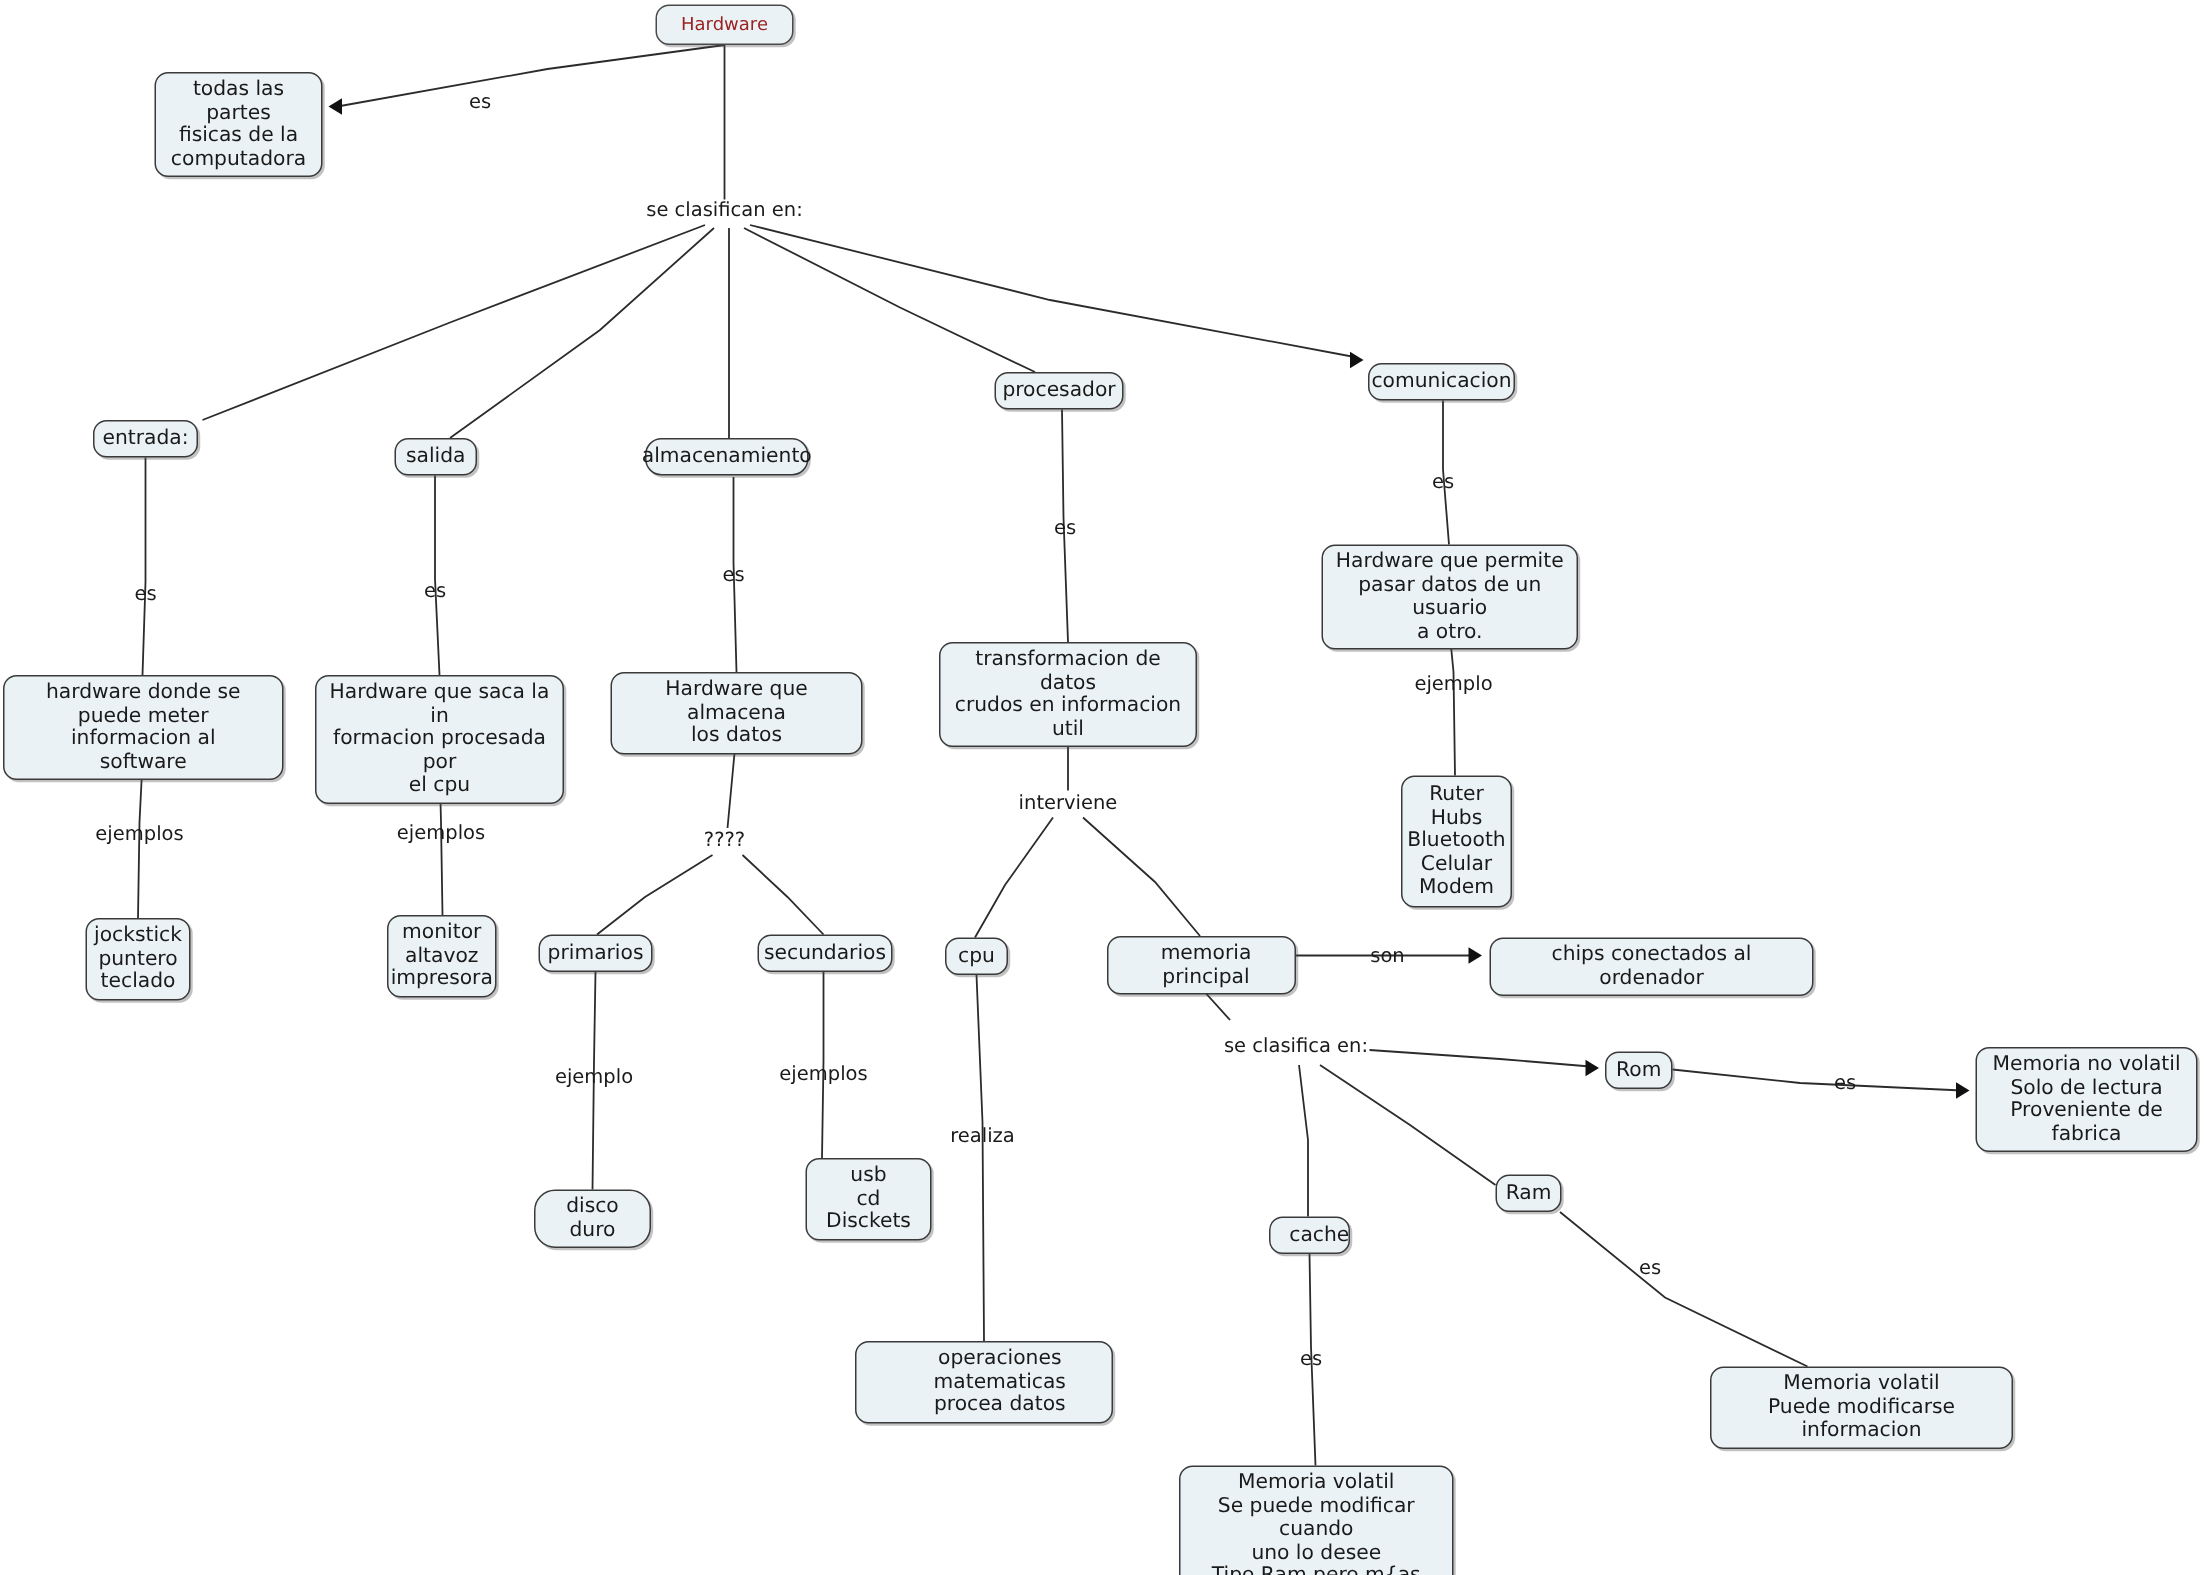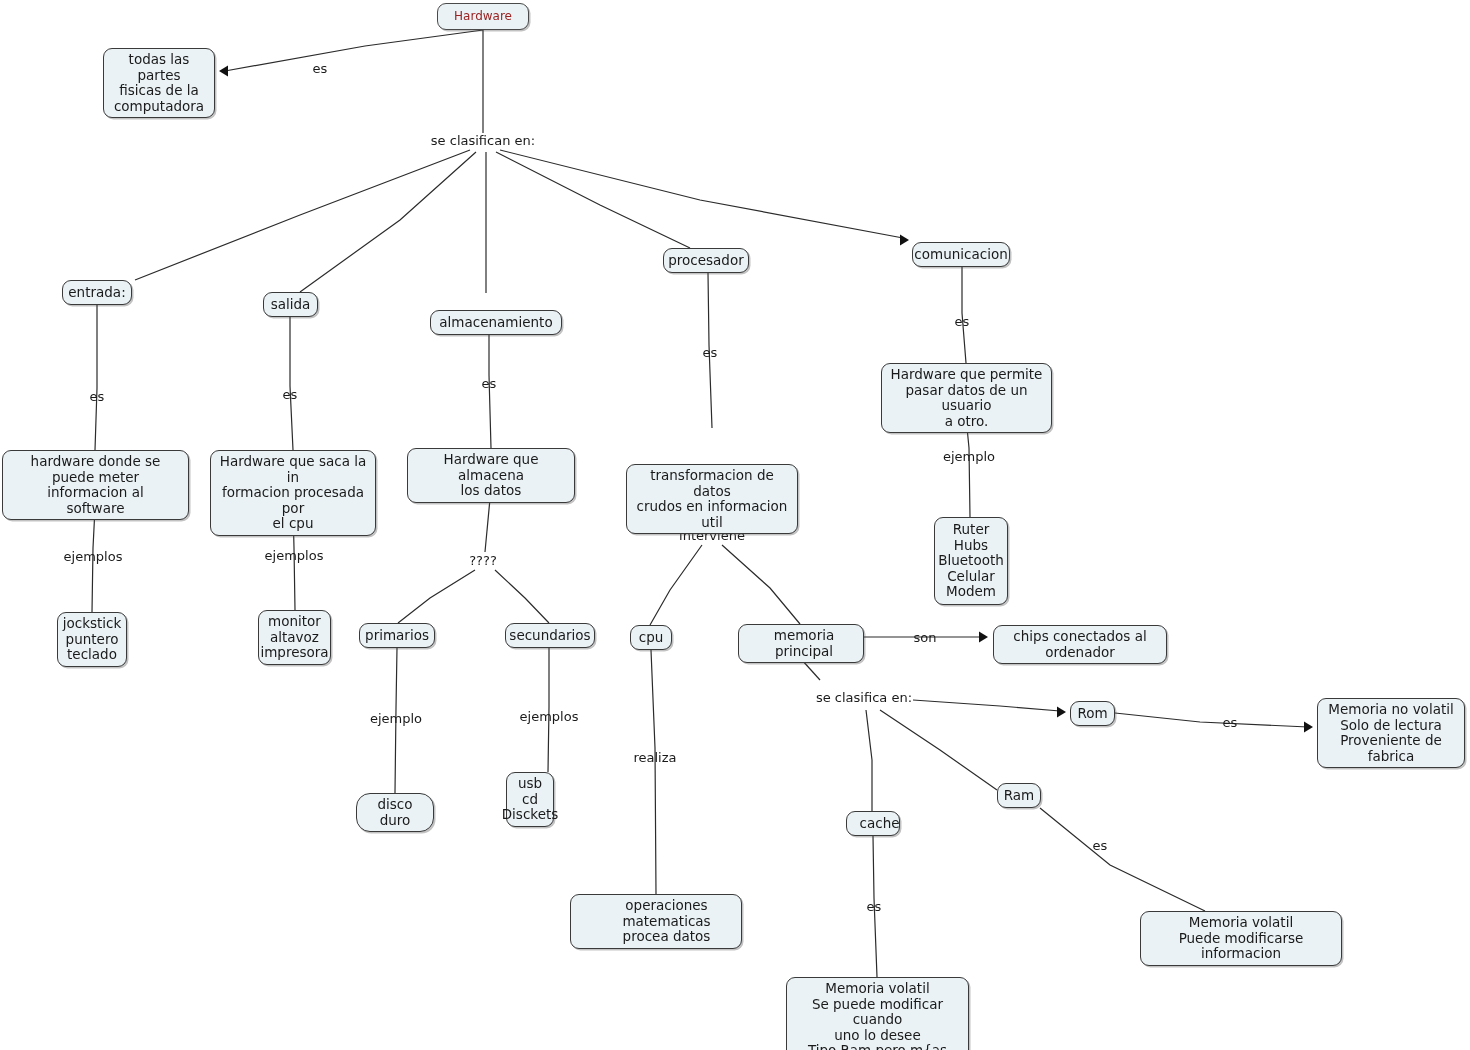--- a/index.html
+++ b/index.html
@@ -121,54 +121,54 @@
     <div class="linklabel" style="left: 864px; top: 698px;">se clasifica en:</div>
     <div class="linklabel" style="left: 1230px; top: 723px;">es</div>
     <div class="linklabel" style="left: 1100px; top: 846px;">es</div>
     <div class="linklabel" style="left: 874px; top: 907px;">es</div>
     <div class="node root" style="left: 437px; top: 3px; width: 92px; min-height: 27px;">Hardware</div>
     <div class="node" style="left: 103px; top: 48px; width: 112px; min-height: 48px;">todas las partes
 fisicas de la
 computadora</div>
     <div class="node" style="left: 62px; top: 280px; width: 70px; min-height: 25px;">entrada:</div>
     <div class="node" style="left: 263px; top: 292px; width: 55px; min-height: 25px;">salida</div>
-    <div class="node" style="left: 430px; top: 310px; width: 132px; min-height: 25px;">almacenamiento</div>
+    <div class="node" style="left: 430px; top: 292px; width: 109px; min-height: 25px; border-radius: 11px;">almacenamiento</div>
     <div class="node" style="left: 663px; top: 248px; width: 86px; min-height: 25px;">procesador</div>
     <div class="node" style="left: 912px; top: 242px; width: 98px; min-height: 25px;">comunicacion</div>
     <div class="node" style="left: 2px; top: 450px; width: 187px; min-height: 58px;">hardware donde se
 puede meter informacion al
 software</div>
     <div class="node" style="left: 210px; top: 450px; width: 166px; min-height: 58px;">Hardware que saca la in
 formacion procesada por
 el cpu</div>
     <div class="node" style="left: 407px; top: 448px; width: 168px; min-height: 40px;">Hardware que almacena
 los datos</div>
-    <div class="node" style="left: 626px; top: 428px; width: 172px; min-height: 37px; margin-top: 36px;">transformacion de datos
+    <div class="node" style="left: 626px; top: 428px; width: 172px; min-height: 37px;">transformacion de datos
 crudos en informacion util</div>
     <div class="node" style="left: 881px; top: 363px; width: 171px; min-height: 54px;">Hardware que permite
 pasar datos de un usuario
 a otro.</div>
     <div class="node" style="left: 57px; top: 612px; width: 70px; min-height: 52px;">jockstick
 puntero
 teclado</div>
     <div class="node" style="left: 258px; top: 610px; width: 73px; min-height: 52px;">monitor
 altavoz
 impresora</div>
     <div class="node" style="left: 359px; top: 623px; width: 76px; min-height: 25px;">primarios</div>
     <div class="node" style="left: 505px; top: 623px; width: 90px; min-height: 25px;">secundarios</div>
     <div class="node" style="left: 630px; top: 625px; width: 42px; min-height: 25px;">cpu</div>
     <div class="node" style="left: 738px; top: 624px; width: 126px; min-height: 25px; padding-left: 13px;">memoria principal</div>
     <div class="node" style="left: 934px; top: 517px; width: 74px; min-height: 88px;">Ruter
 Hubs
 Bluetooth
 Celular
 Modem</div>
-    <div class="node" style="left: 993px; top: 625px; width: 174px; min-height: 26px;">chips conectados al ordenador</div>
+    <div class="node" style="left: 993px; top: 625px; width: 216px; min-height: 26px;">chips conectados al ordenador</div>
     <div class="node" style="left: 356px; top: 793px; width: 78px; min-height: 25px; border-radius: 14px;">disco duro</div>
-    <div class="node" style="left: 506px; top: 772px; width: 48px; min-height: 52px;">usb
+    <div class="node" style="left: 537px; top: 772px; width: 84px; min-height: 52px;">usb
 cd
 Disckets</div>
     <div class="node" style="left: 570px; top: 894px; width: 172px; min-height: 37px; padding-left: 28px;">operaciones matematicas
 procea datos</div>
     <div class="node" style="left: 1070px; top: 701px; width: 45px; min-height: 25px;">Rom</div>
     <div class="node" style="left: 997px; top: 783px; width: 44px; min-height: 25px;">Ram</div>
     <div class="node" style="left: 846px; top: 811px; width: 54px; min-height: 25px; padding-left: 20px;">cache</div>
     <div class="node" style="left: 1317px; top: 698px; width: 148px; min-height: 53px;">Memoria no volatil
 Solo de lectura
 Proveniente de fabrica</div>

